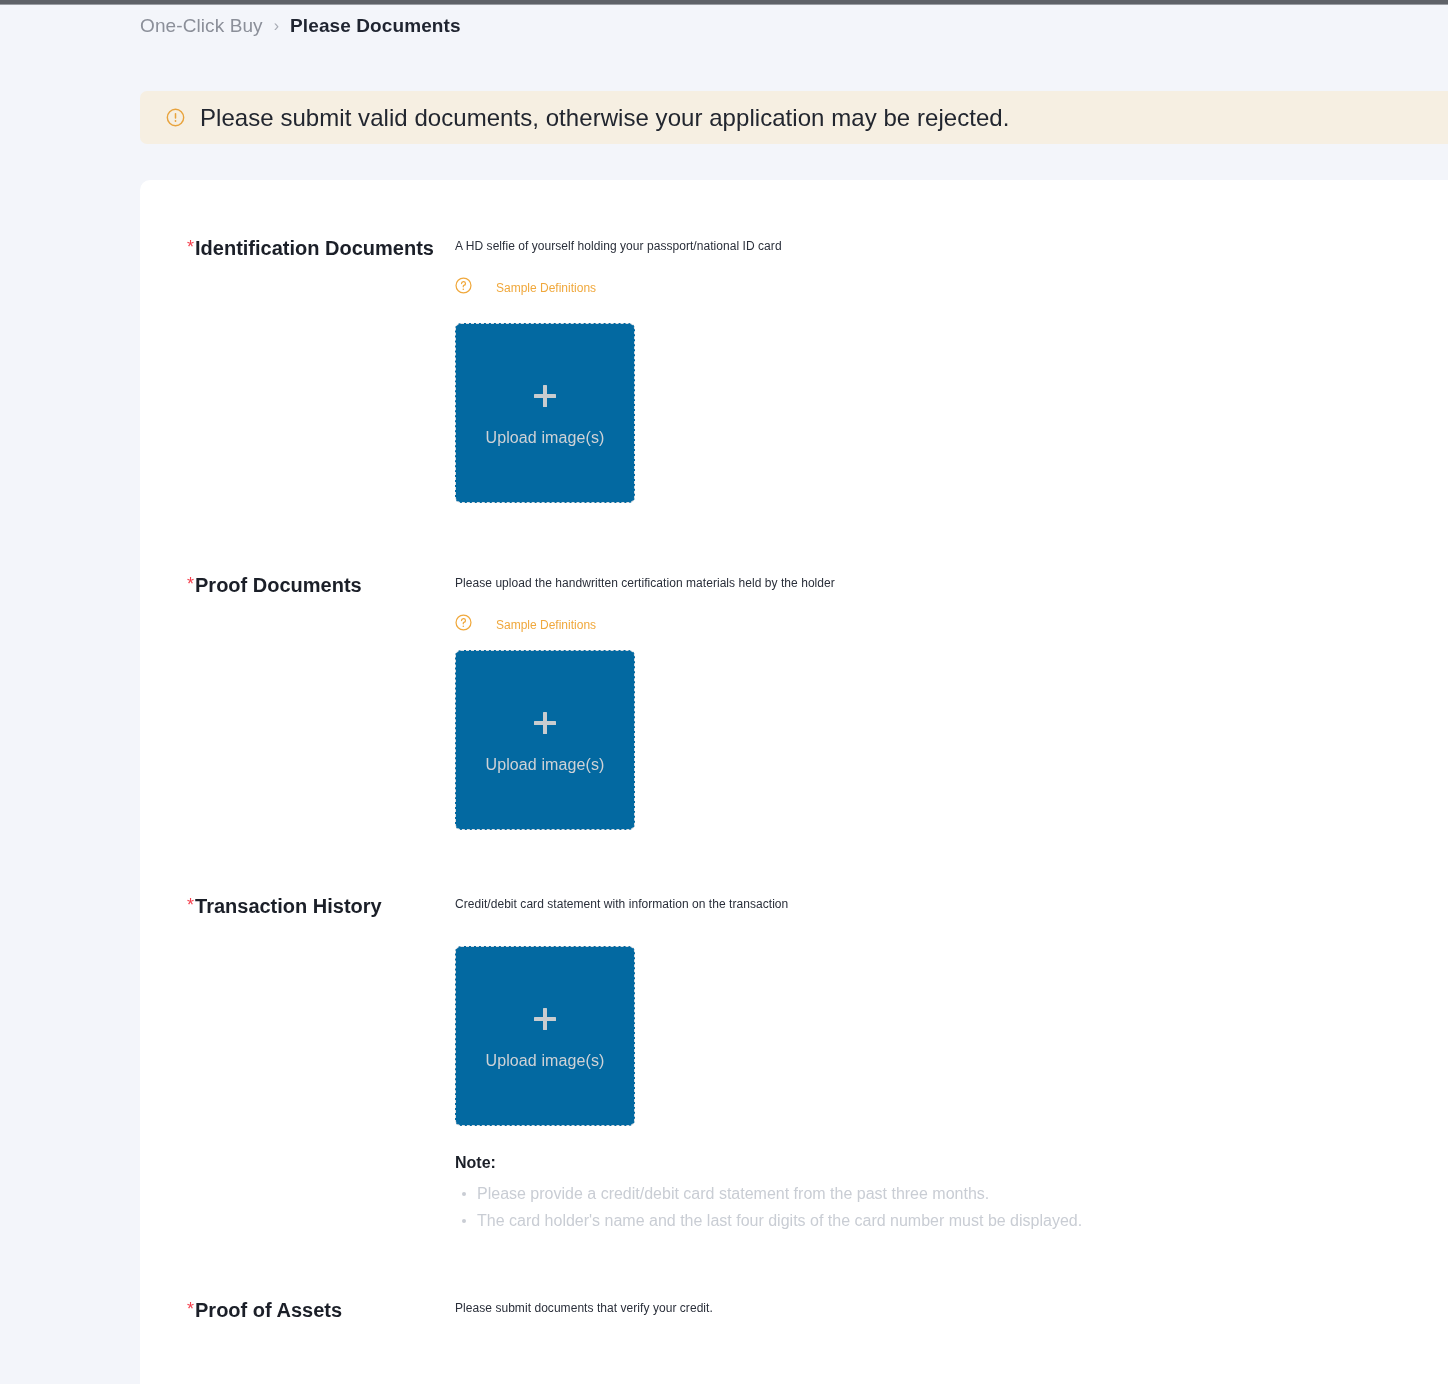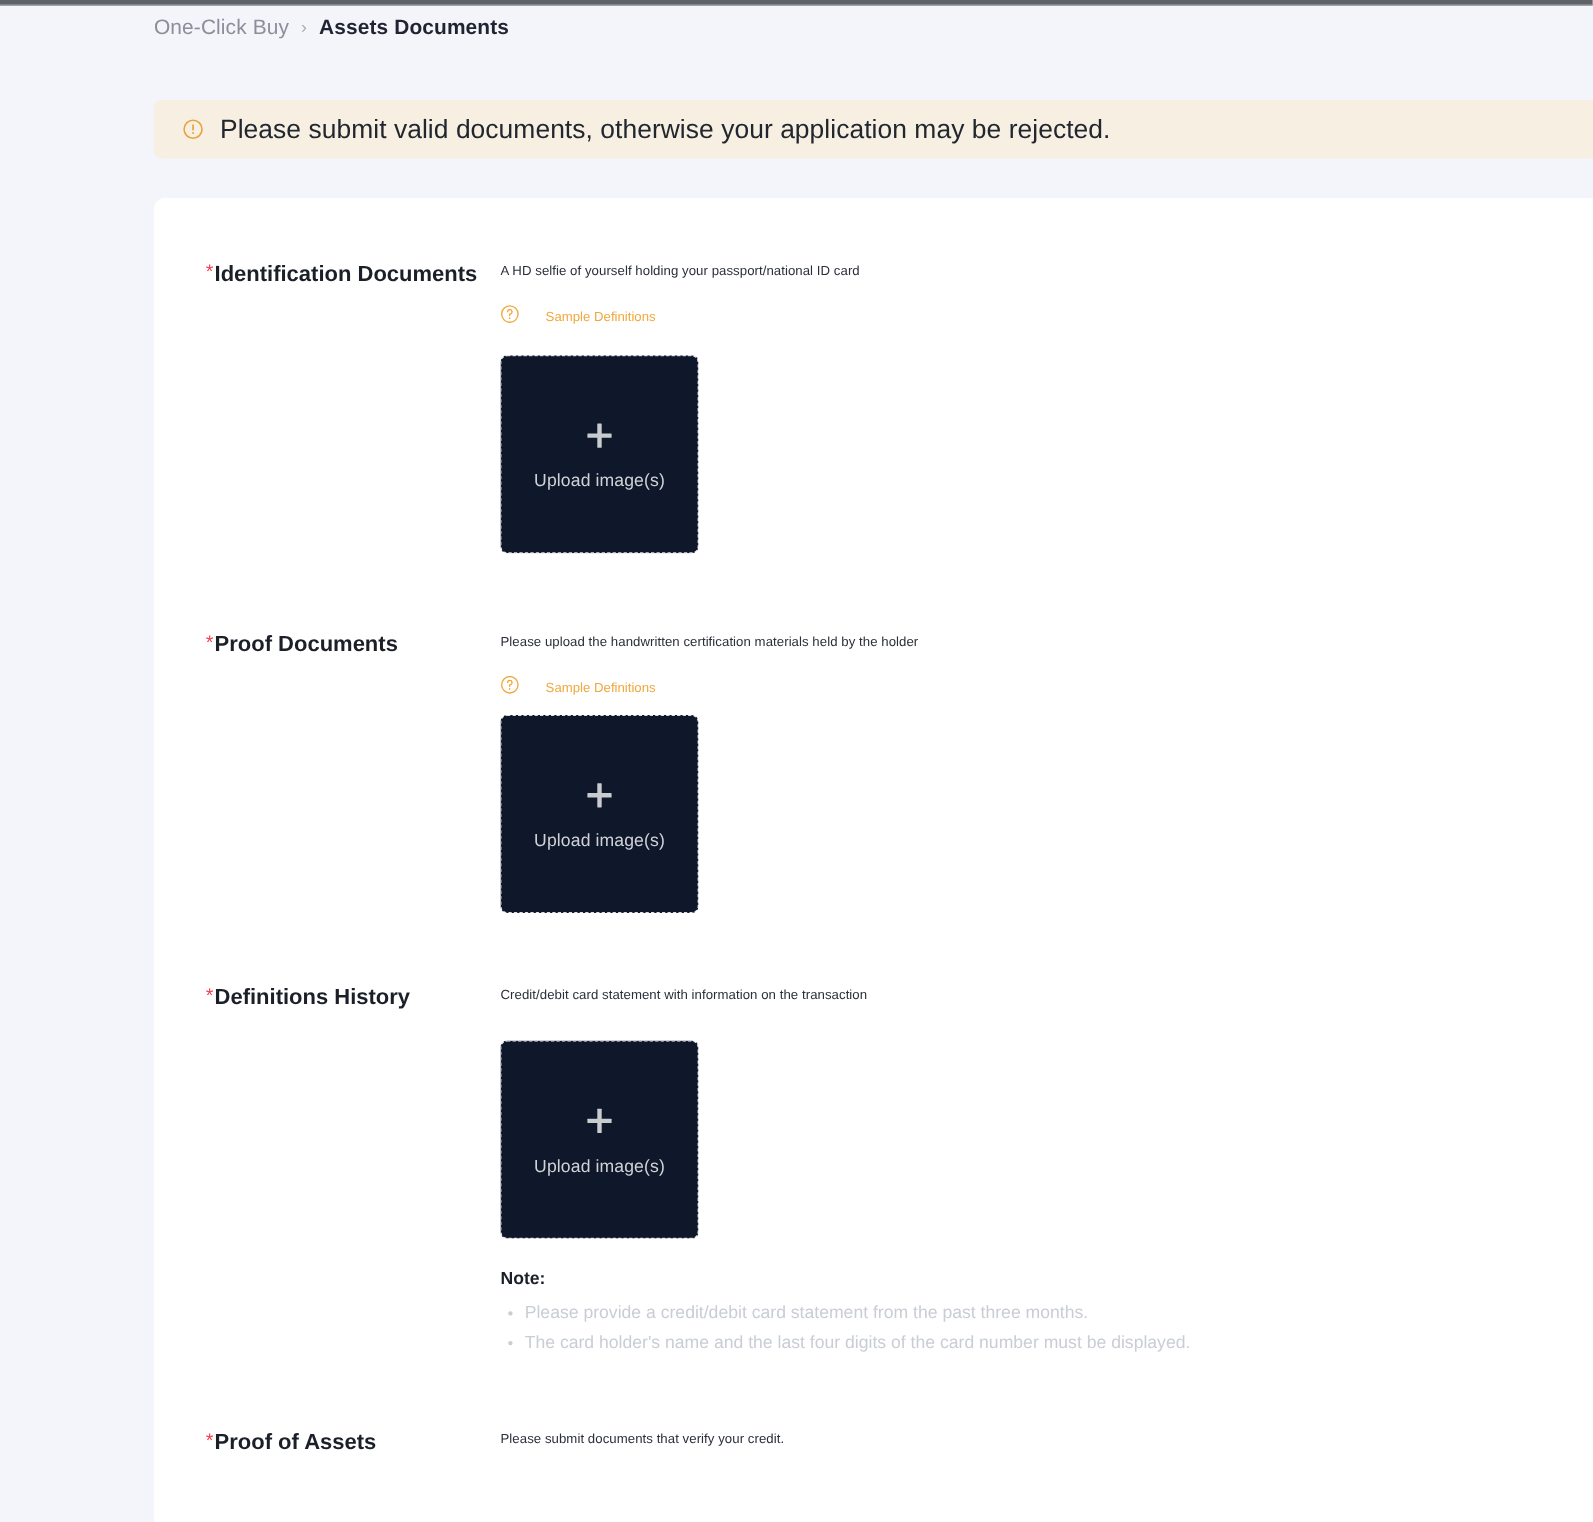--- a/index.html
+++ b/index.html
@@ -147,21 +147,21 @@
   .upload-box {
     width: 180px;
     height: 180px;
     border: 1px dashed #dcdee2;
     border-radius: 6px;
     display: flex;
     flex-direction: column;
     align-items: center;
     justify-content: center;
     cursor: pointer;
-    background: #0f172a;
+    background: #0369a1;
     box-sizing: border-box;
   }
   .upload-plus {
     width: 34px;
     height: 34px;
     display: block;
     margin-bottom: 16px;
   }
   .upload-caption {
     font-size: 16px;
@@ -209,21 +209,21 @@
 </head>
 <body>
 
 <div class="top-strip"></div>
 
 <div class="page">
 
   <nav class="breadcrumb">
     <span class="crumb-link">One-Click Buy</span>
     <span class="crumb-sep">›</span>
-    <span class="crumb-current">Assets Documents</span>
+    <span class="crumb-current">Please Documents</span>
   </nav>
 
   <div class="banner">
     <svg class="banner-icon" viewBox="0 0 20 20">
       <circle cx="10" cy="10" r="8.6" fill="none" stroke="#e8a33d" stroke-width="1.5"></circle>
       <rect x="9.2" y="5.2" width="1.6" height="6.1" rx="0.8" fill="#e8a33d"></rect>
       <circle cx="10" cy="13.7" r="0.95" fill="#e8a33d"></circle>
     </svg>
     <span class="banner-text">Please submit valid documents, otherwise your application may be rejected.</span>
   </div>
@@ -277,21 +277,21 @@
           </svg>
           <span class="upload-caption">Upload image(s)</span>
         </div>
       </div>
     </div>
 
     <div class="gap-md"></div>
 
     <div class="row">
       <div class="row-label">
-        <span class="req">*</span><span>Definitions History</span>
+        <span class="req">*</span><span>Transaction History</span>
       </div>
       <div class="row-content">
         <p class="desc">Credit/debit card statement with information on the transaction</p>
         <div class="upload-box mt-24">
           <svg class="upload-plus" viewBox="0 0 34 34">
             <rect x="15" y="6" width="4" height="22" rx="0.5" fill="#c9cccf"></rect>
             <rect x="6" y="15" width="22" height="4" rx="0.5" fill="#c9cccf"></rect>
           </svg>
           <span class="upload-caption">Upload image(s)</span>
         </div>

